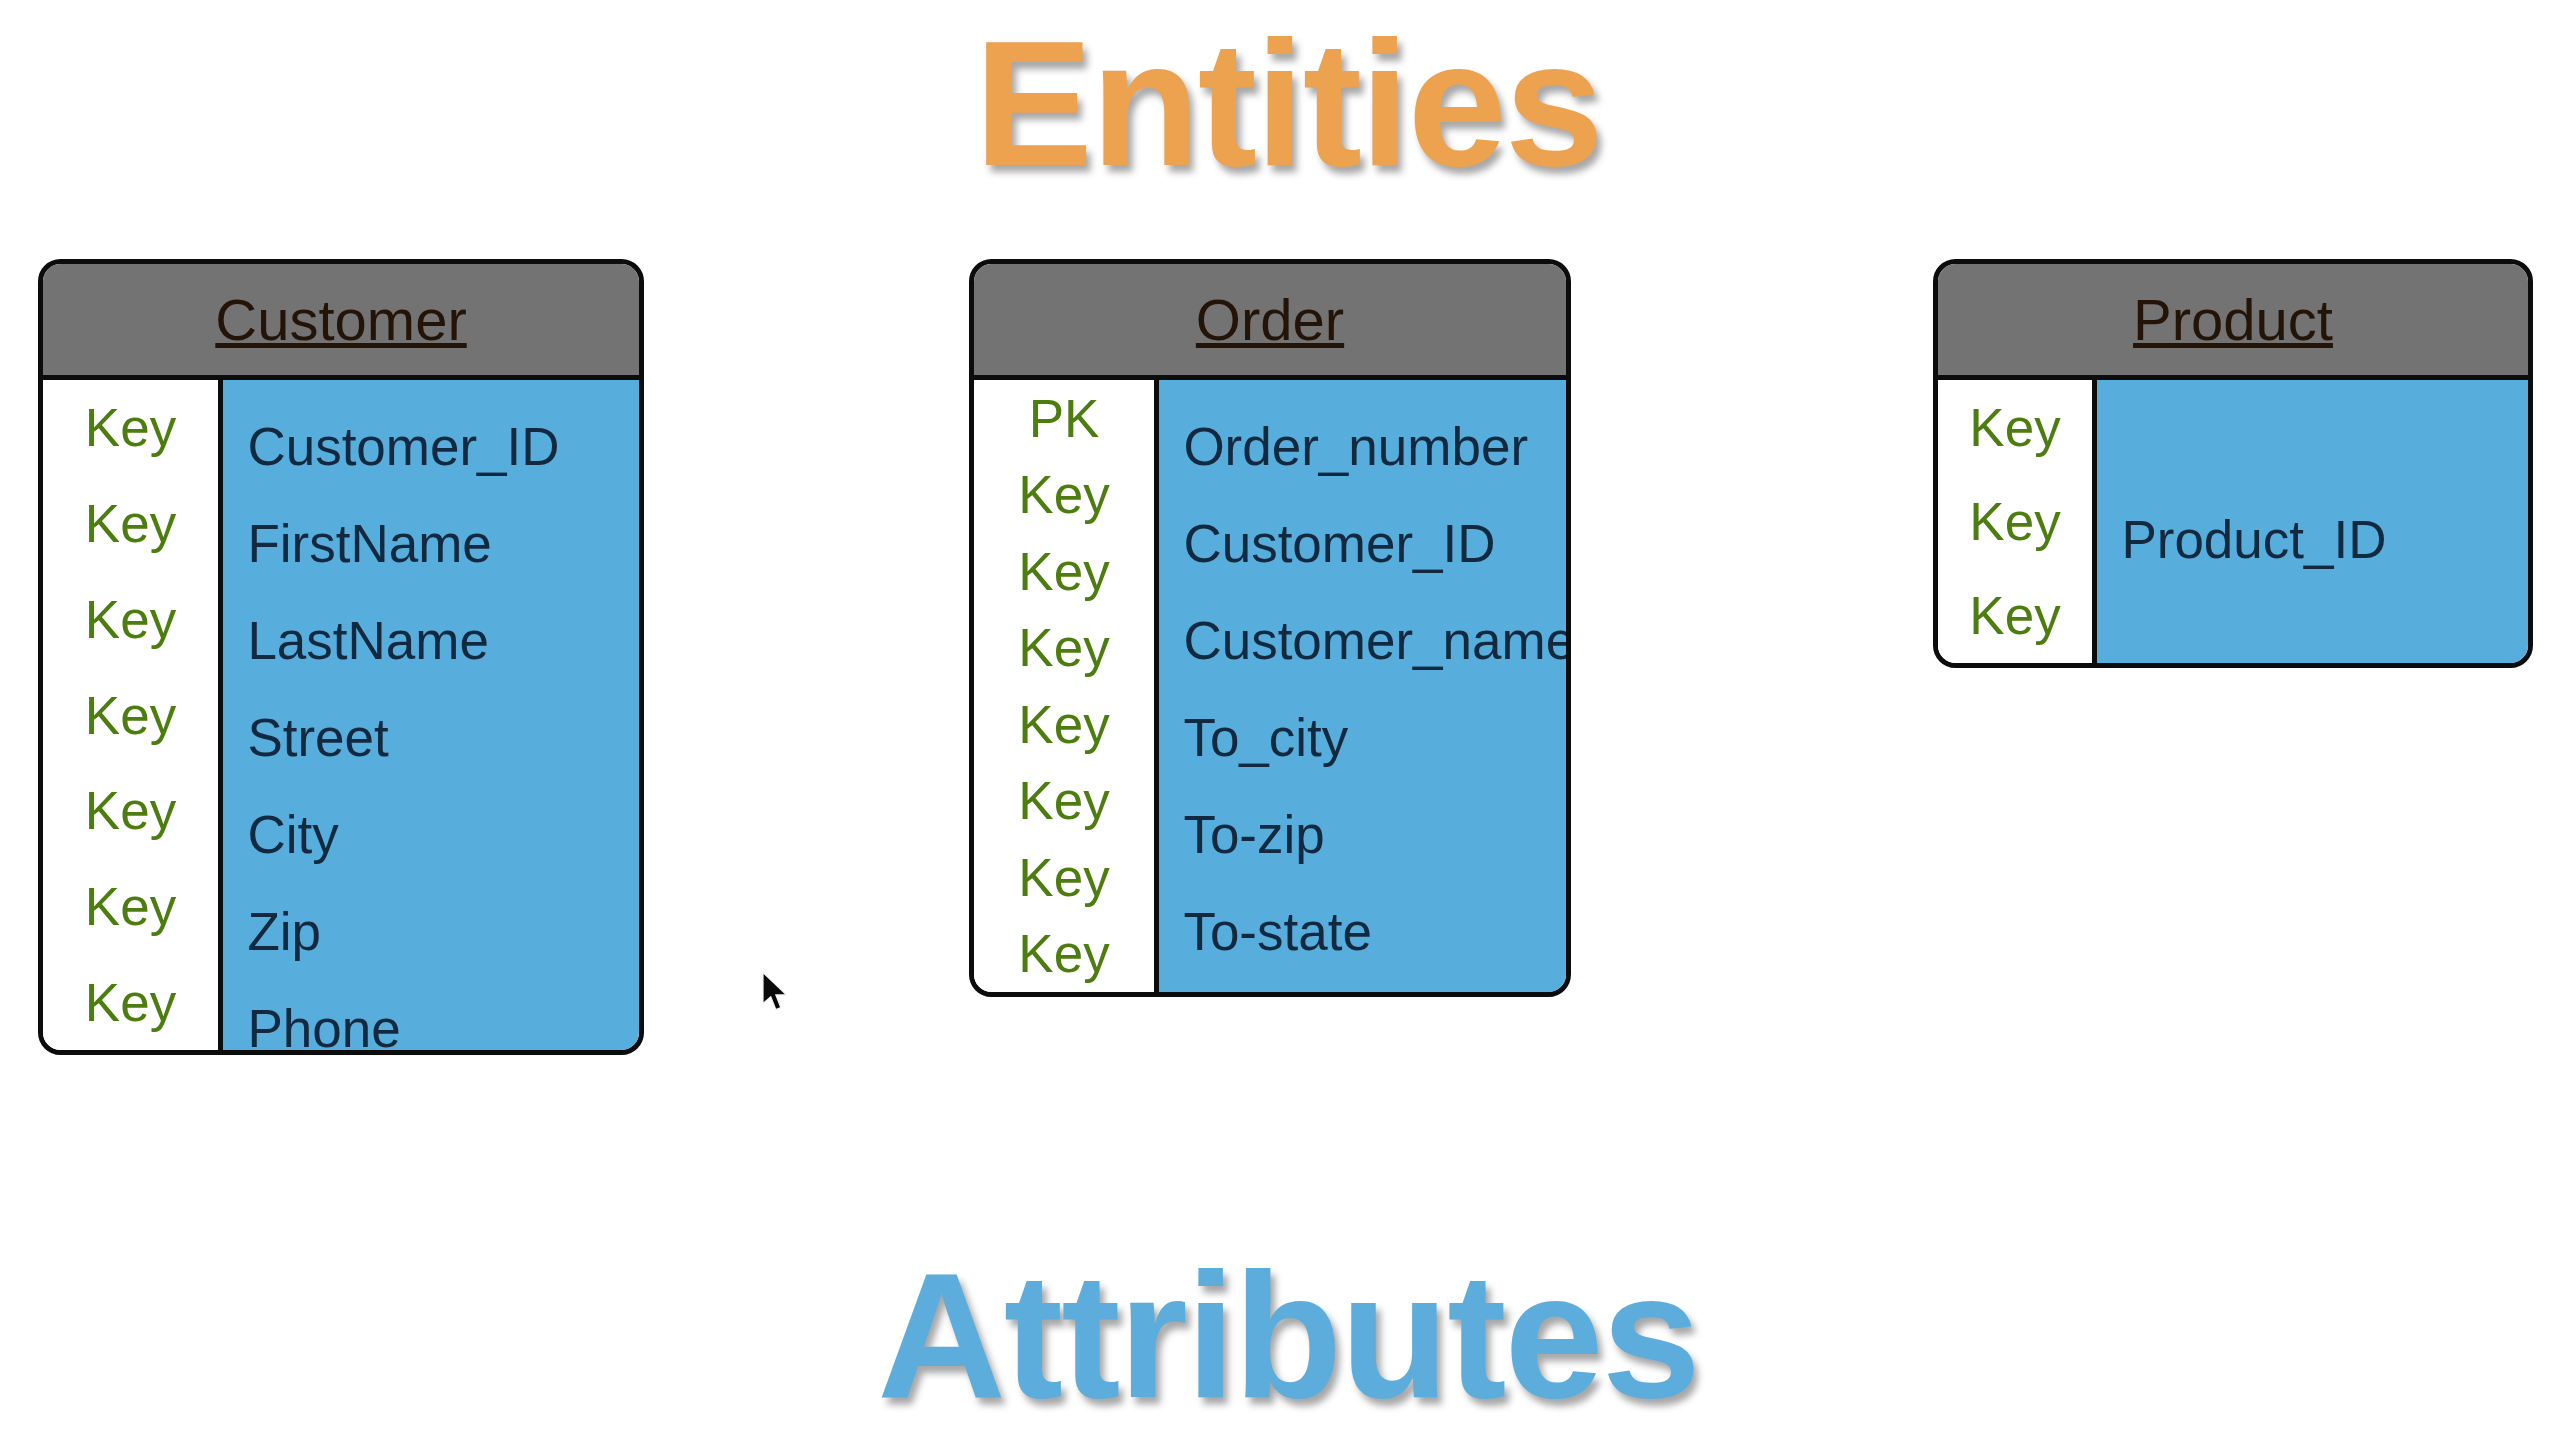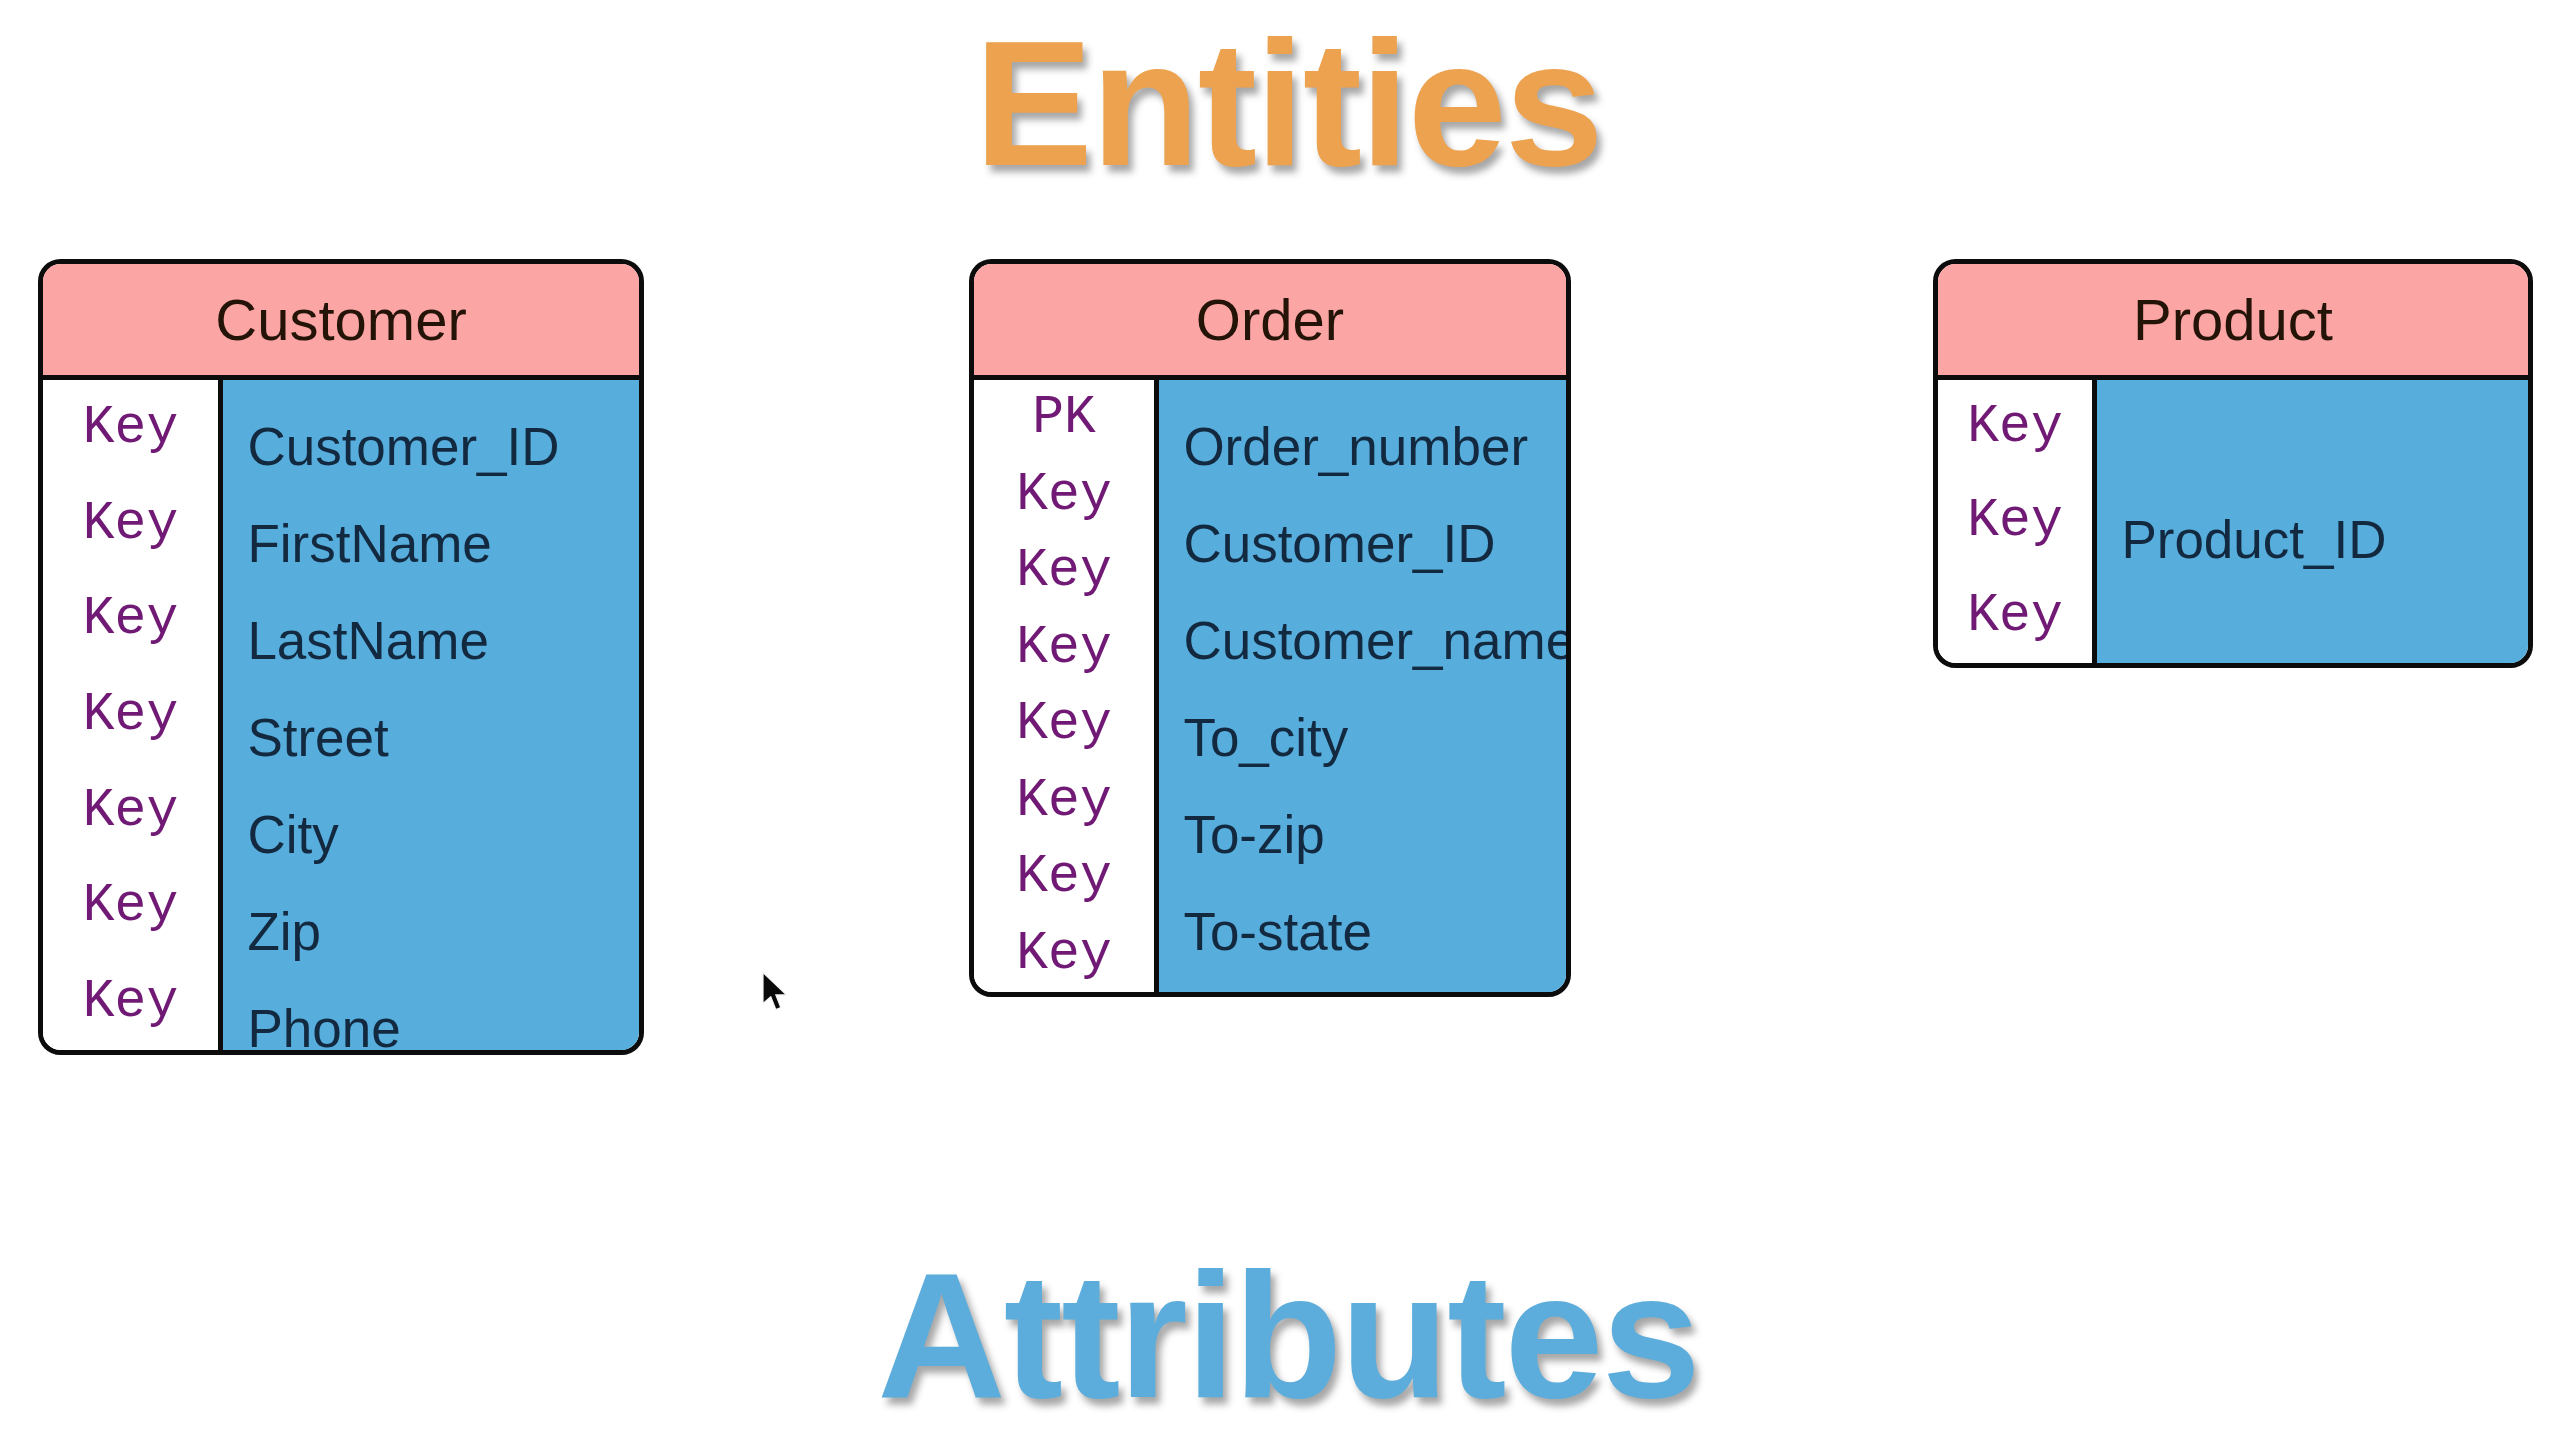--- a/index.html
+++ b/index.html
@@ -33,27 +33,28 @@
     border: 5.6px solid #0c0c0c;
     border-radius: 22.5px;
     overflow: hidden;
     background: #ffffff;
     display: flex;
     flex-direction: column;
   }
   .entity-header {
     height: 116px;
     flex: 0 0 116px;
-    background: #fca5a5;
+    background: #737373;
     border-bottom: 5.6px solid #0c0c0c;
     display: flex;
     align-items: center;
     justify-content: center;
     font-size: 58px;
     color: #241307;
+    text-decoration: underline;
   }
   .entity-body { flex: 1; display: flex; min-height: 0; }
   .key-col {
     display: flex;
     flex-direction: column;
     background: #ffffff;
     flex: 0 0 auto;
   }
   .attr-col {
     flex: 1;
@@ -61,22 +62,21 @@
     flex-direction: column;
     background: #57aedd;
     border-left: 5.6px solid #0c0c0c;
   }
   .key-cell {
     flex: 1;
     display: flex;
     align-items: center;
     justify-content: center;
     font-size: 53px;
-    color: #701a75;
-    font-family: Liberation Mono, monospace;
+    color: #4d7c0f;
   }
   .attr-cell {
     flex: 1;
     display: flex;
     align-items: center;
     padding-left: 24.4px;
     font-size: 53px;
     color: #13293f;
     white-space: nowrap;
     margin-top: 36px;

